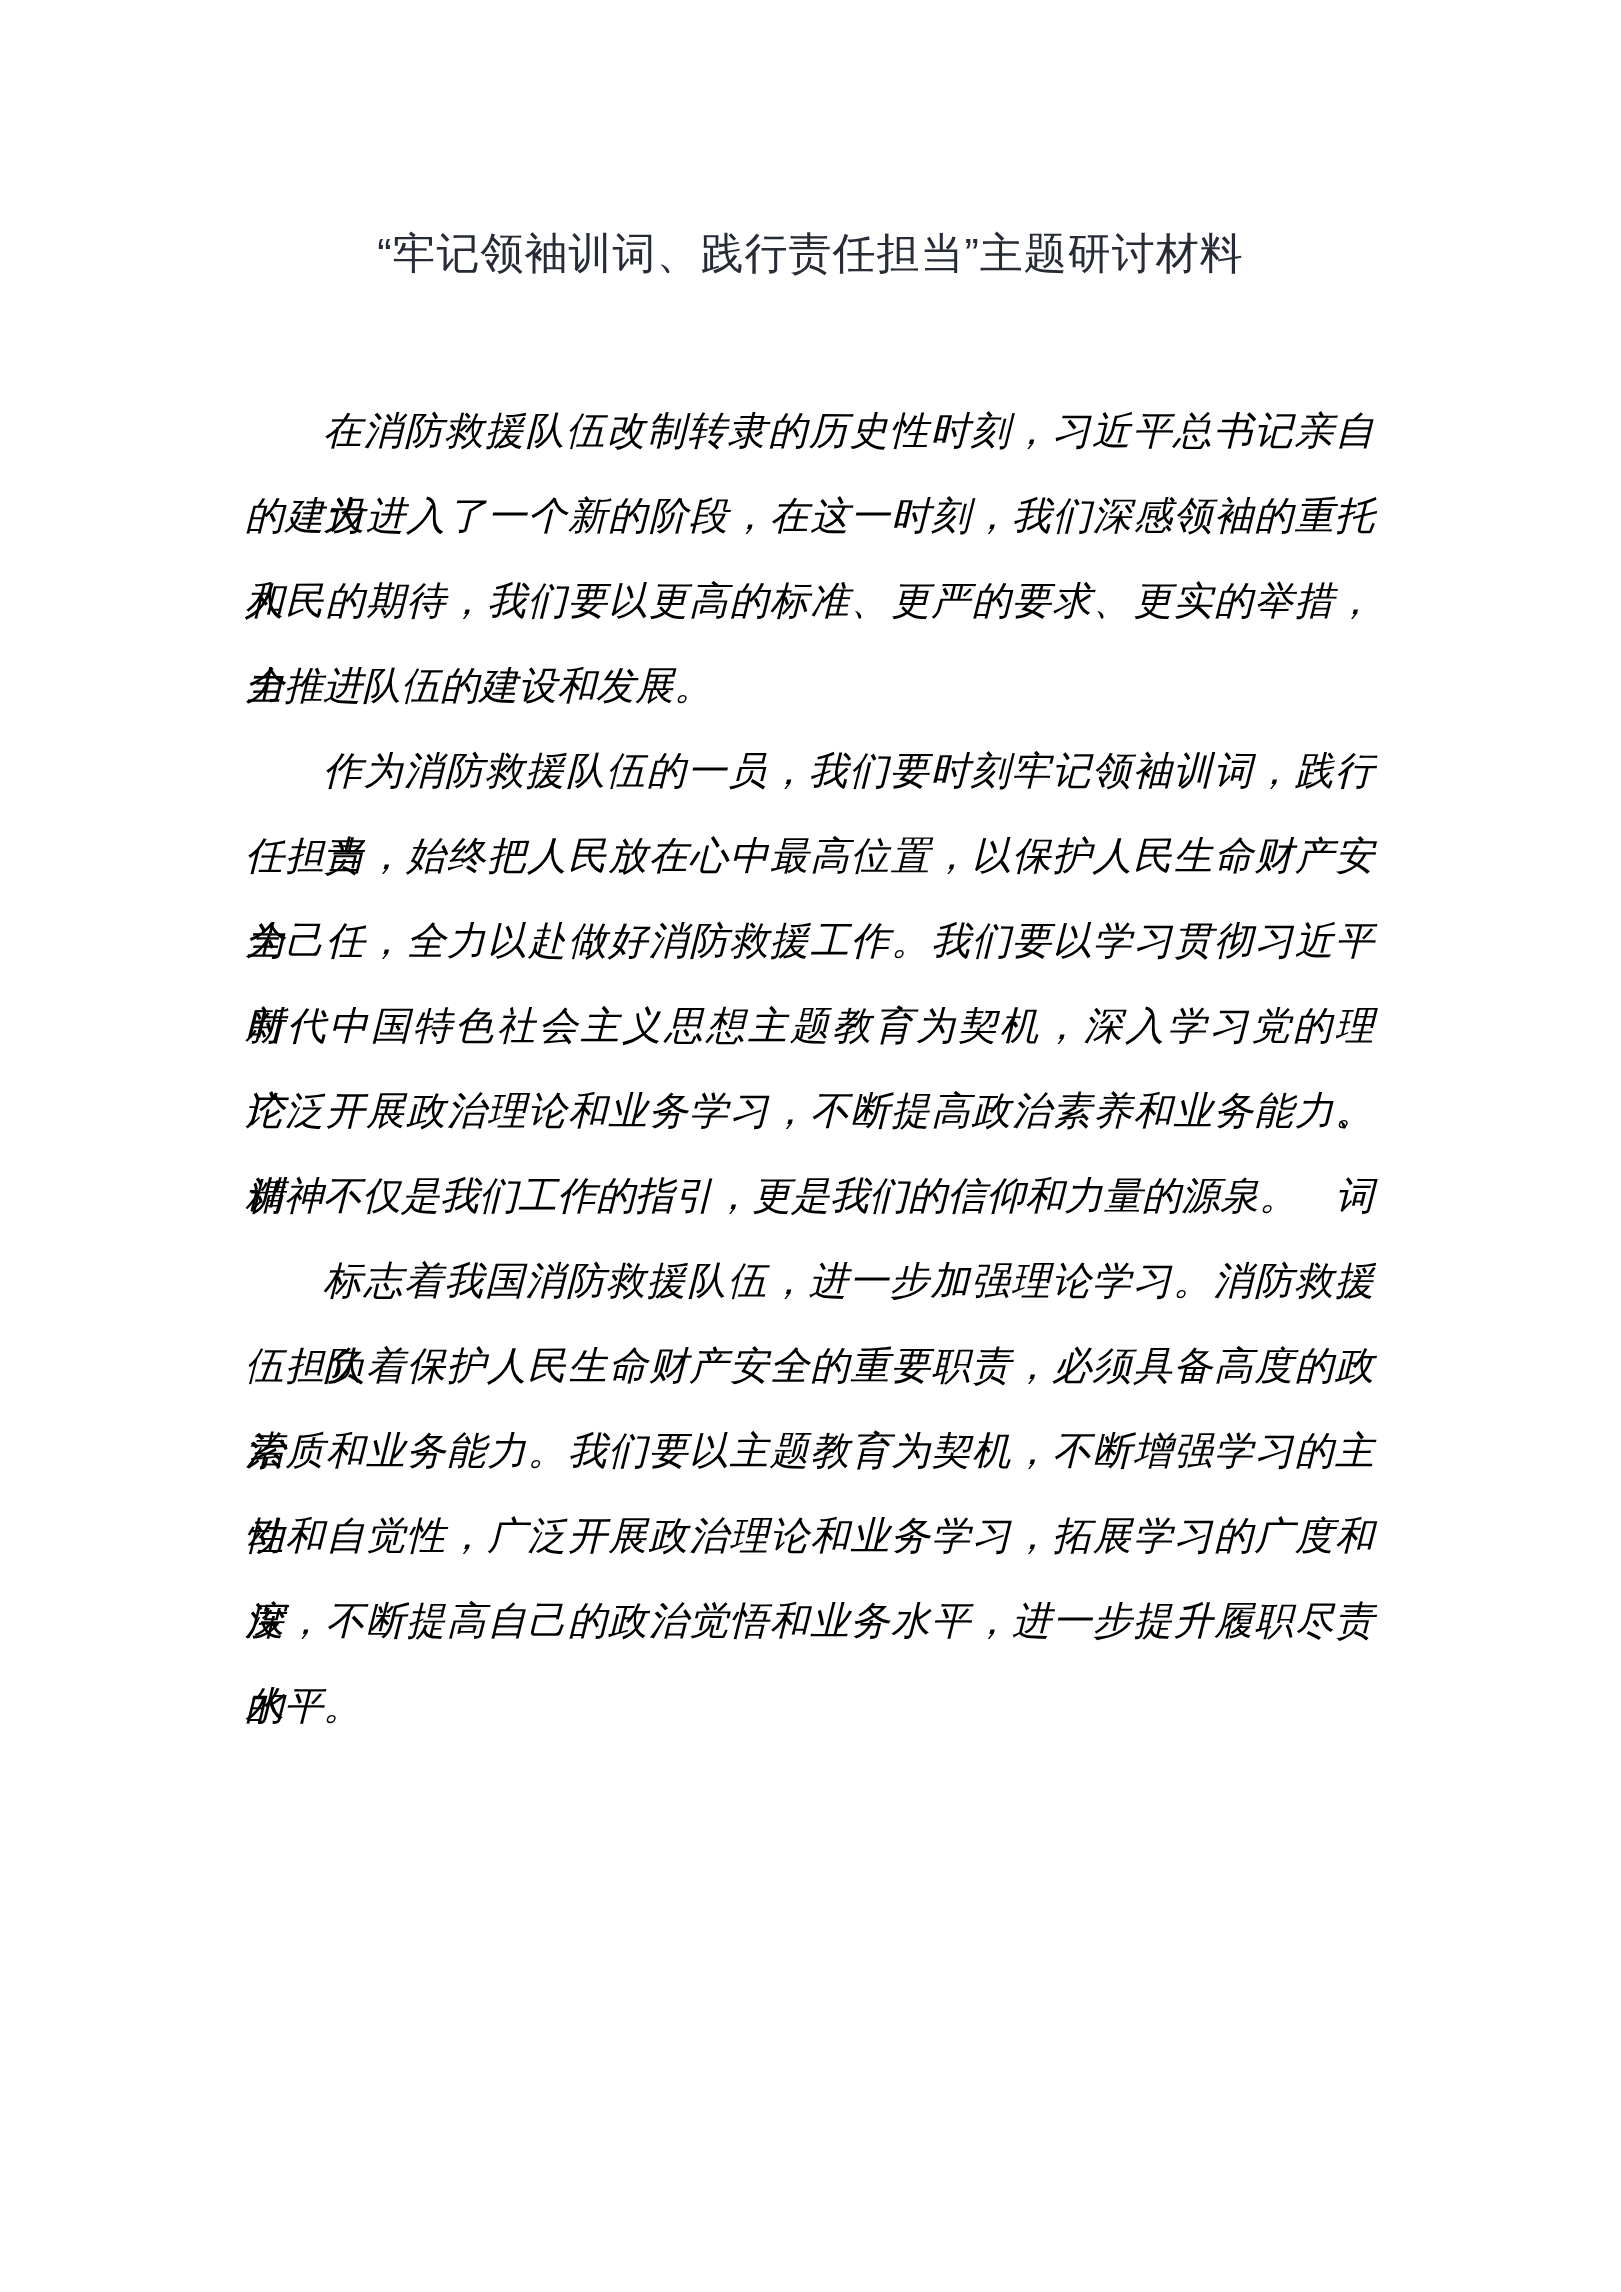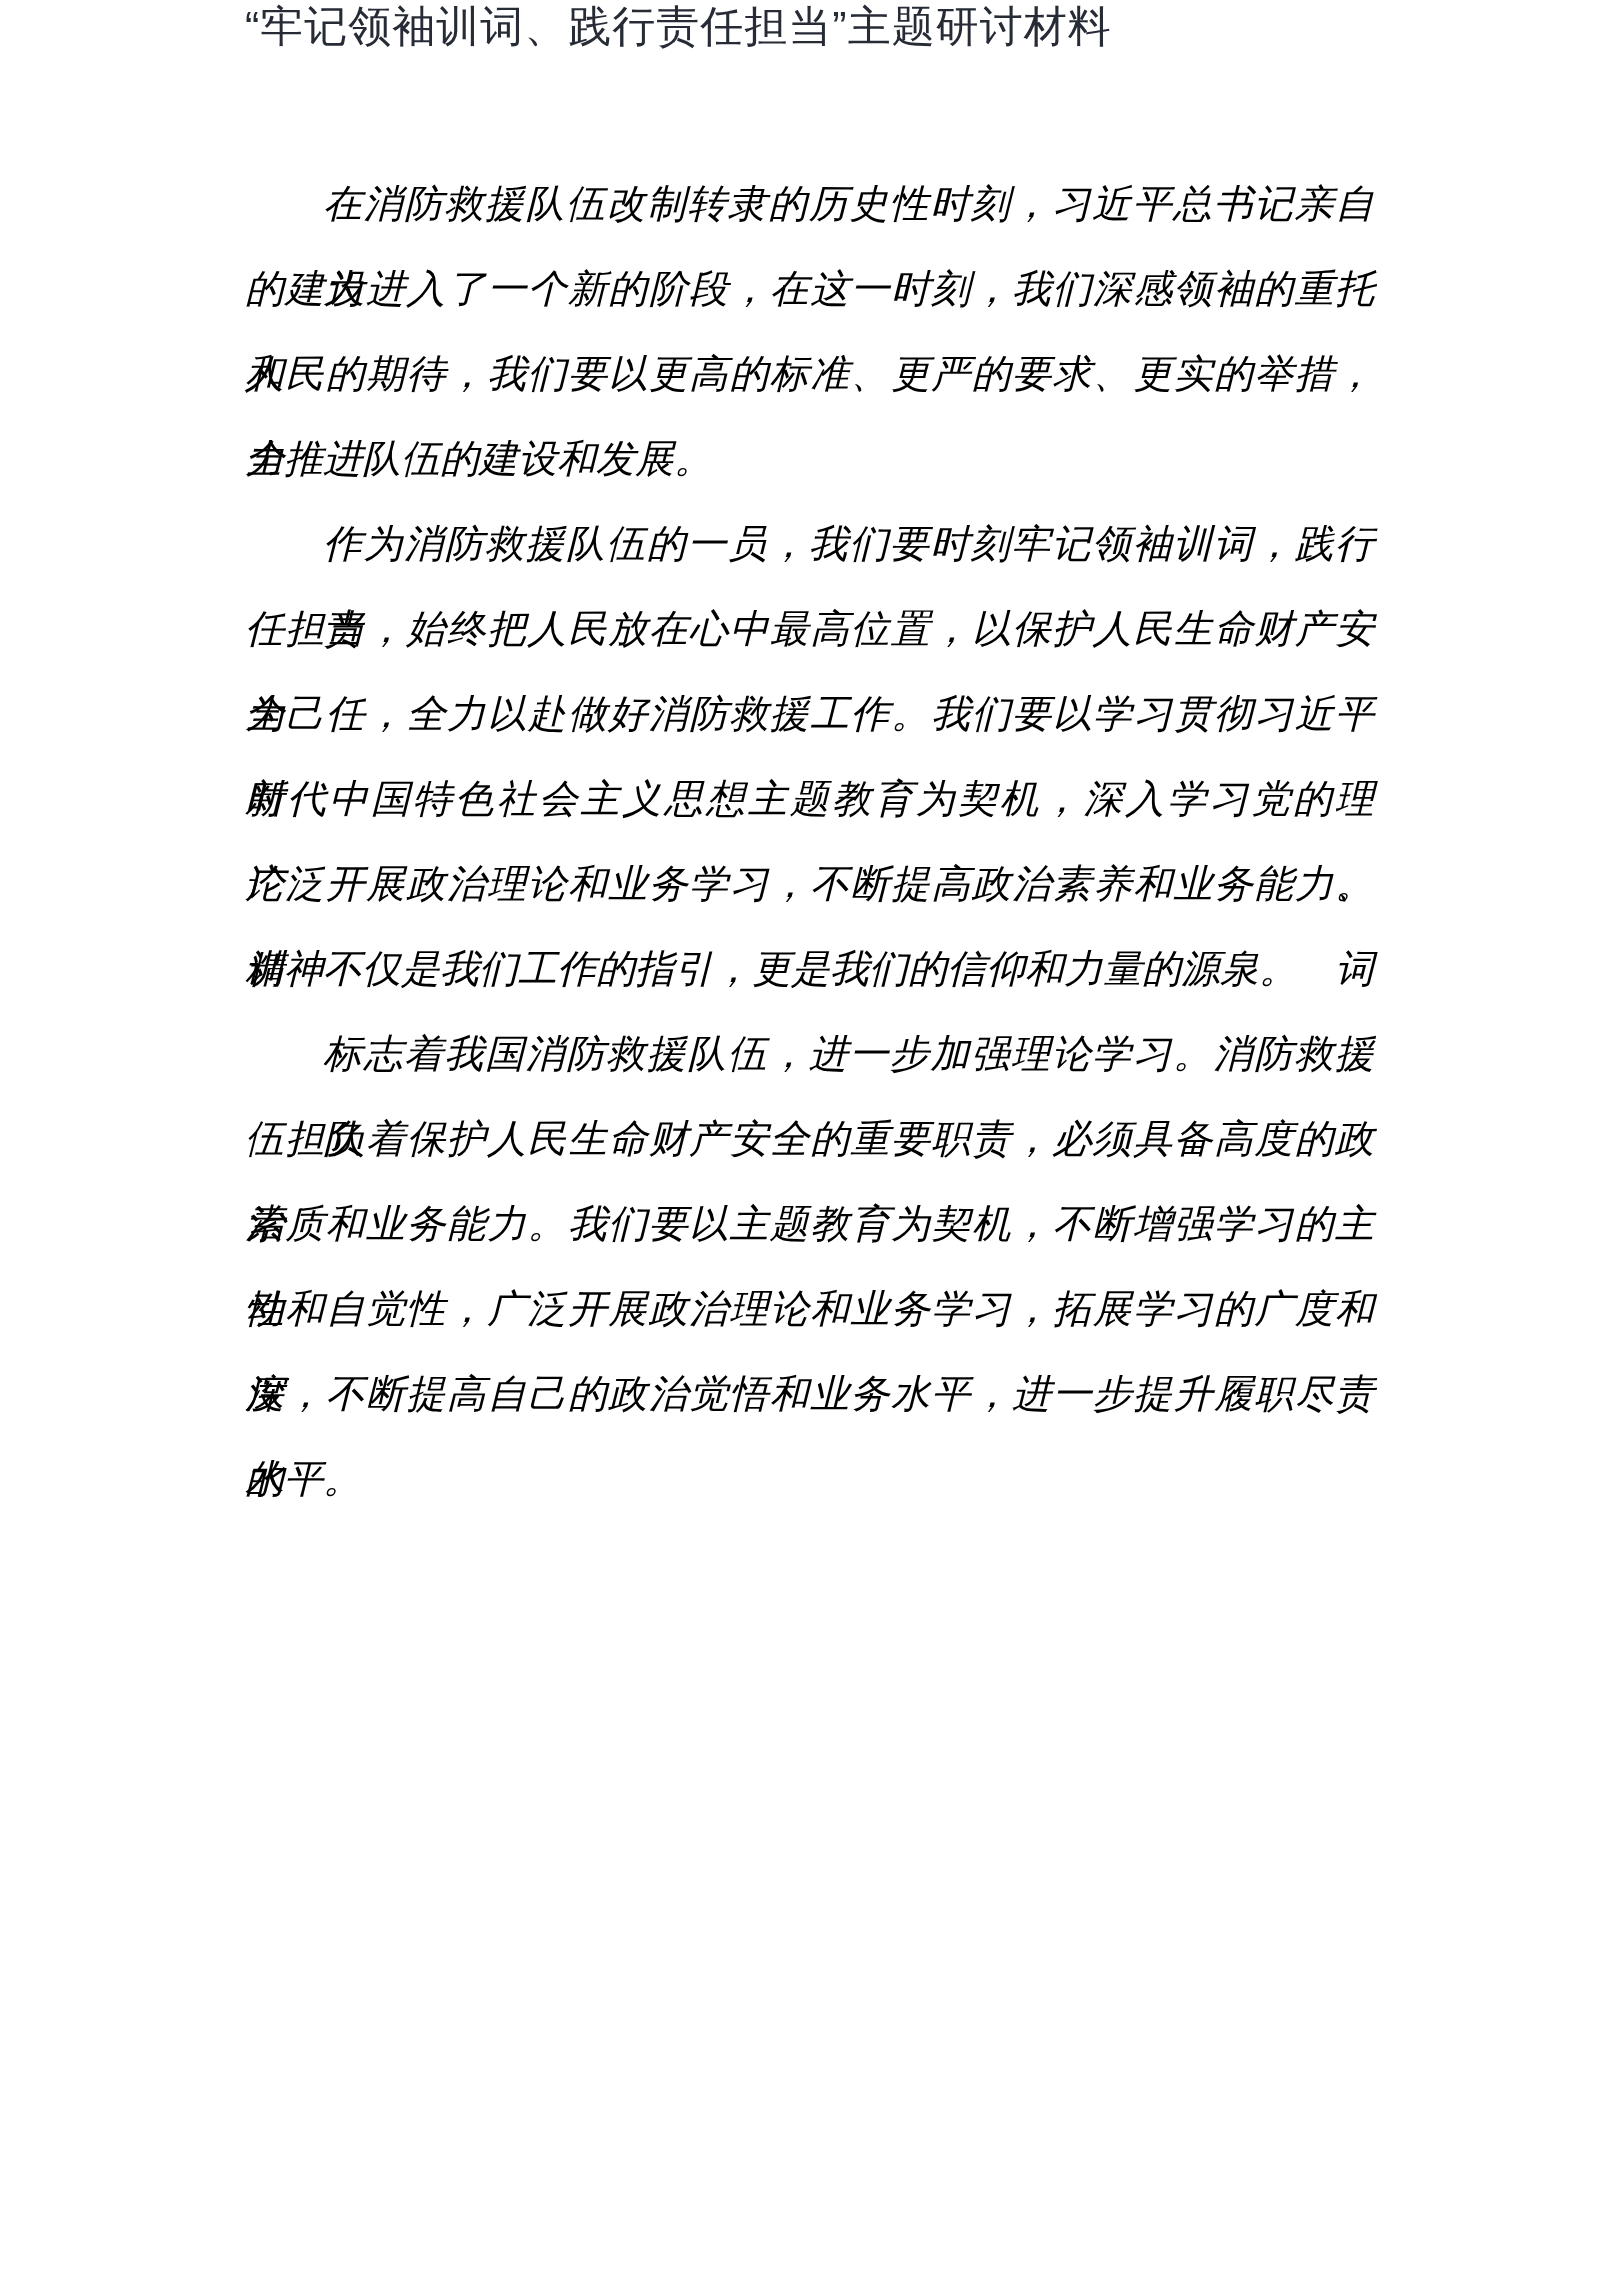--- a/index.html
+++ b/index.html
@@ -10,21 +10,22 @@
   .page {
     position: relative;
     width: 1621px;
     height: 2293px;
     background: #ffffff;
     overflow: hidden;
     font-family: "Liberation Sans", sans-serif;
   }
   .title {
     margin: 0 245px;
-    text-align: left;
+    padding-top: 227px;
+    text-align: center;
     font-size: 43px;
     line-height: 53px;
     font-weight: 500;
     letter-spacing: 1px;
     white-space: nowrap;
   }
   .content {
     margin: 108px 247px 0 245px;
     font-size: 39px;
     line-height: 85px;

